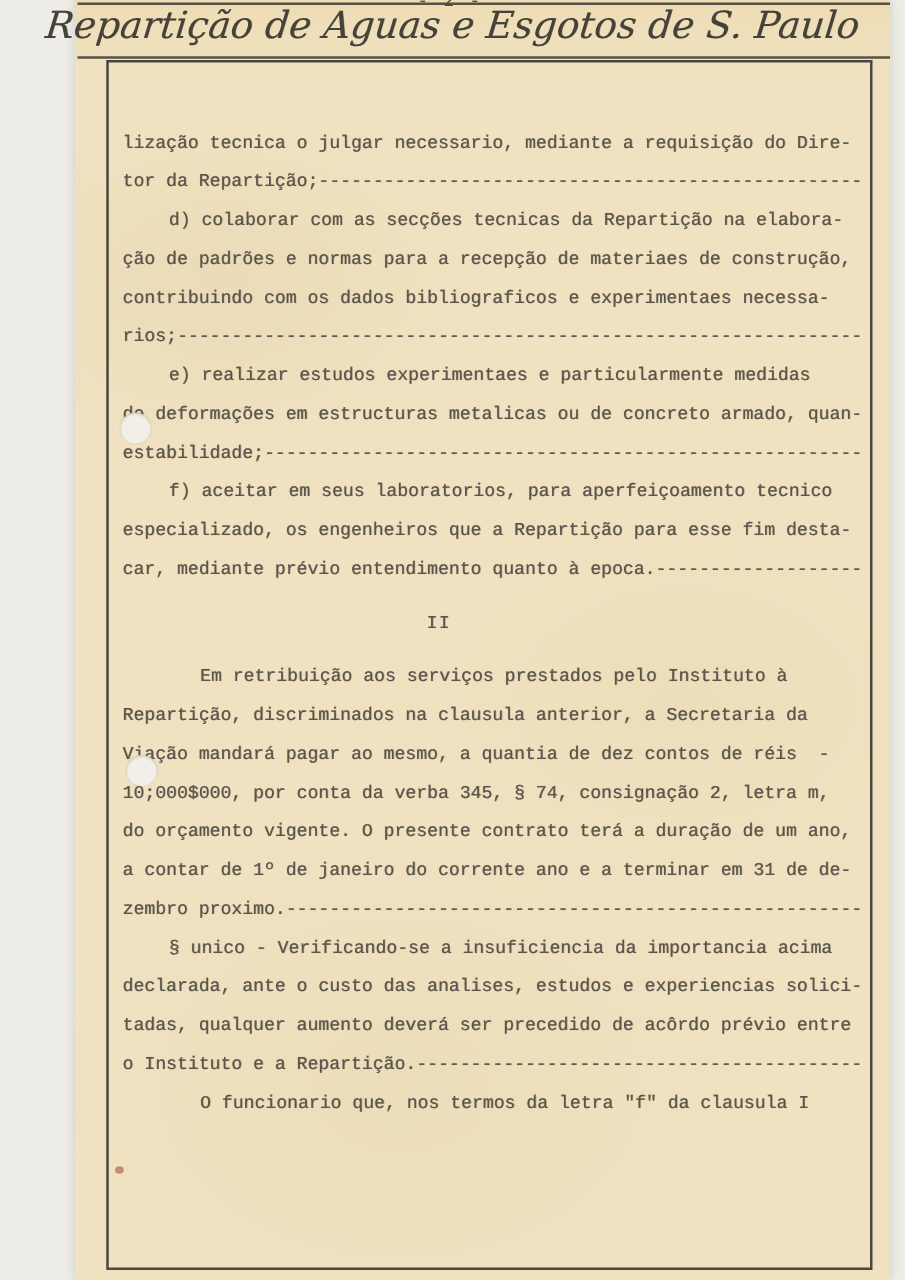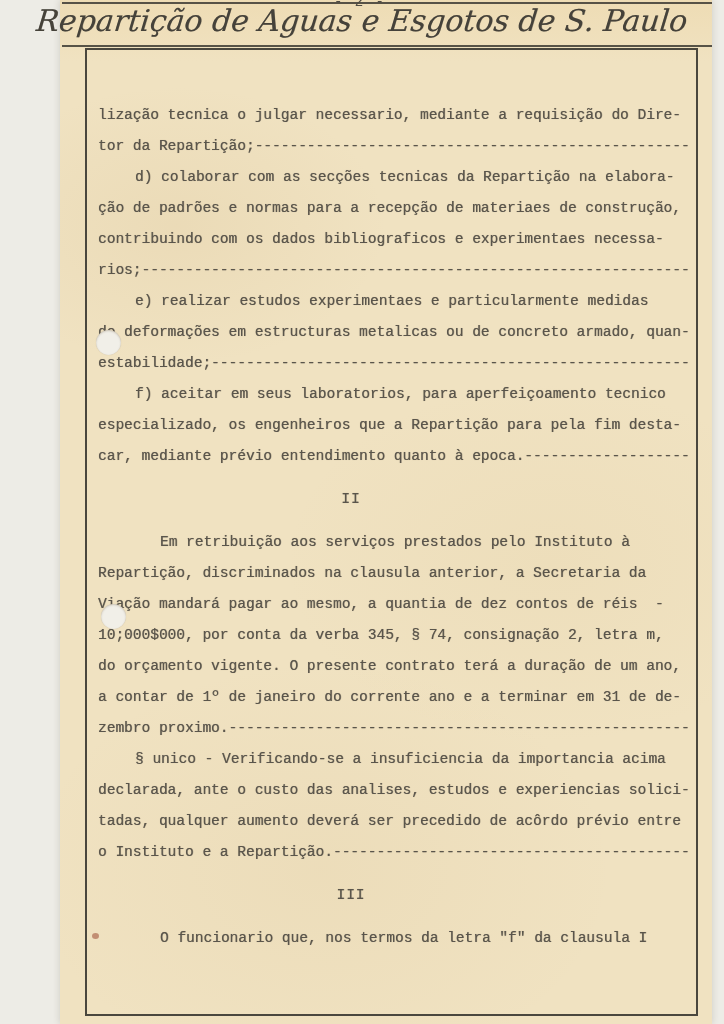--- a/index.html
+++ b/index.html
@@ -111,35 +111,34 @@
     <div class="line indent-0">lização tecnica o julgar necessario, mediante a requisição do Dire-</div>
         <div class="line indent-0">tor da Repartição;--------------------------------------------------</div>
         <div class="line indent-1">d) colaborar com as secções tecnicas da Repartição na elabora-</div>
         <div class="line indent-0">ção de padrões e normas para a recepção de materiaes de construção,</div>
         <div class="line indent-0">contribuindo com os dados bibliograficos e experimentaes necessa-</div>
         <div class="line indent-0">rios;---------------------------------------------------------------</div>
         <div class="line indent-1">e) realizar estudos experimentaes e particularmente medidas</div>
         <div class="line indent-0">de deformações em estructuras metalicas ou de concreto armado, quan-</div>
         <div class="line indent-0">estabilidade;-------------------------------------------------------</div>
         <div class="line indent-1">f) aceitar em seus laboratorios, para aperfeiçoamento tecnico</div>
-        <div class="line indent-0">especializado, os engenheiros que a Repartição para pela fim desta-</div>
+        <div class="line indent-0">especializado, os engenheiros que a Repartição para esse fim desta-</div>
         <div class="line indent-0">car, mediante prévio entendimento quanto à epoca.-------------------</div>
         <div class="line heading">II</div>
         <div class="line indent-2">Em retribuição aos serviços prestados pelo Instituto à</div>
         <div class="line indent-0">Repartição, discriminados na clausula anterior, a Secretaria da</div>
         <div class="line indent-0">Viação mandará pagar ao mesmo, a quantia de dez contos de réis  -</div>
         <div class="line indent-0">10;000$000, por conta da verba 345, § 74, consignação 2, letra m,</div>
         <div class="line indent-0">do orçamento vigente. O presente contrato terá a duração de um ano,</div>
         <div class="line indent-0">a contar de 1º de janeiro do corrente ano e a terminar em 31 de de-</div>
         <div class="line indent-0">zembro proximo.-----------------------------------------------------</div>
         <div class="line indent-1">§ unico - Verificando-se a insuficiencia da importancia acima</div>
         <div class="line indent-0">declarada, ante o custo das analises, estudos e experiencias solici-</div>
         <div class="line indent-0">tadas, qualquer aumento deverá ser precedido de acôrdo prévio entre</div>
         <div class="line indent-0">o Instituto e a Repartição.-----------------------------------------</div>
-        <div class="line heading">III</div>
         <div class="line indent-2">O funcionario que, nos termos da letra "f" da clausula I</div>
       </div>
 
     <div class="punch-hole hole-1"></div>
     <div class="punch-hole hole-2"></div>
     <div class="stain-dot"></div>
 
   </div>
 </div>
 

